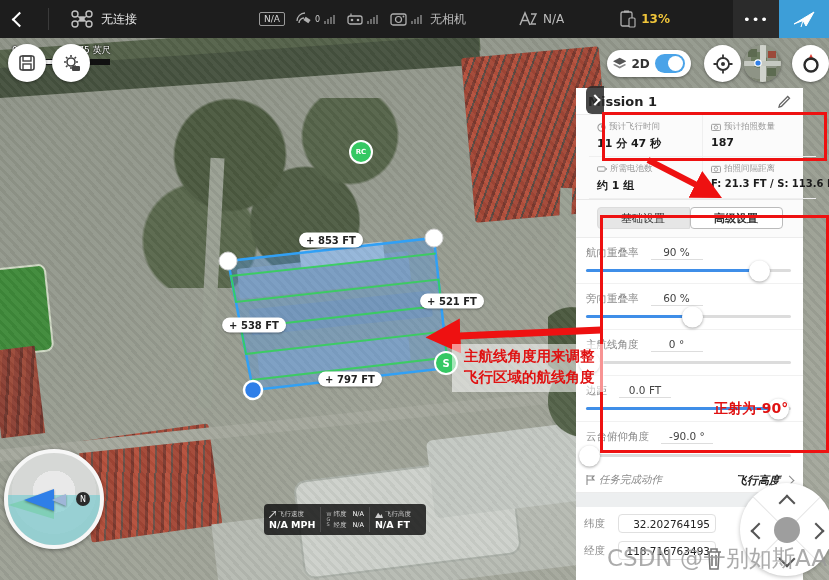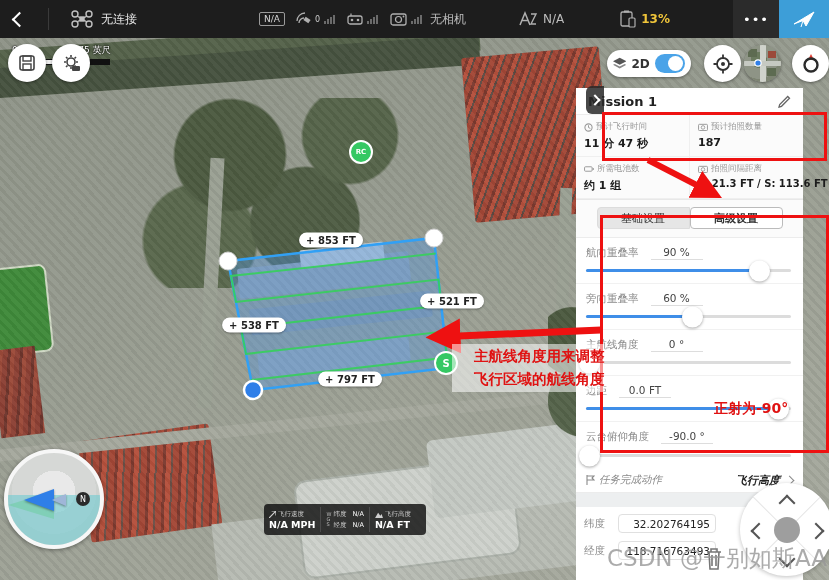--- a/index.html
+++ b/index.html
@@ -58,21 +58,21 @@
   #telebar .wgs{display:flex;flex-direction:column;font-size:5px;color:#bbb;justify-content:center;line-height:5px;margin-right:2px;}
   #telebar .duo{display:flex;justify-content:space-between;gap:6px;font-size:6.5px;}
   #telebar .duo .v{color:#fff;}
   
   #layersbtn{position:absolute;left:578px;top:511px;width:30px;height:28px;background:#161616;border-radius:4px;display:flex;align-items:center;justify-content:center;z-index:16;}
   
   #panel{position:absolute;left:576px;top:88px;width:227px;height:492px;background:#fff;z-index:18;}
   #collapse{position:absolute;left:586px;top:86px;width:18px;height:28px;background:rgba(40,40,40,.85);border-radius:6px 0 0 6px;display:flex;align-items:center;justify-content:center;z-index:19;}
   #mission-hd{position:relative;height:26px;border-bottom:1px solid #ececec;display:flex;align-items:center;padding:0 12px;}
   #mission-hd .t{font-size:13px;font-weight:bold;color:#222;flex:1;}
-  #stats{position:relative;background:#fbfbfb;border-bottom:1px solid #e8e8e8;display:grid;grid-template-columns:114px 113px;}
+  #stats{position:relative;background:#fbfbfb;border-bottom:1px solid #e8e8e8;display:grid;grid-template-columns:114px 113px;padding-left:13px;}
   .stat{padding:6px 8px 5px 8px;border-bottom:1px solid #efefef;box-sizing:border-box;}
   .stat:nth-child(odd){border-right:1px solid #efefef;}
   .stat .sl{font-size:8.5px;color:#9a9a9a;display:flex;align-items:center;gap:3px;white-space:nowrap;}
   .stat .sv{font-size:11px;font-weight:bold;color:#1c1c1c;margin-top:3px;white-space:nowrap;}
   #tabs{display:flex;justify-content:center;gap:0;padding:7px 0 8px 0;background:#fbfbfb;border-bottom:1px solid #ececec;}
   .tabbtn{width:93px;height:22px;font-size:11px;display:flex;align-items:center;justify-content:center;color:#333;box-sizing:border-box;}
   .tabbtn.basic{background:#e6e6e6;border-radius:4px 0 0 4px;border:1px solid #dcdcdc;}
   .tabbtn.adv{background:#fff;border:1px solid #bbb;border-radius:4px;font-weight:bold;}
   #sliders{position:relative;background:#fff;}
   .srow{position:relative;padding:8px 10px 0 10px;height:46px;box-sizing:border-box;border-bottom:1px solid #f1f1f1;}
@@ -91,21 +91,21 @@
   .crow .lab{font-size:10.5px;color:#8a8a8a;width:26px;}
   .crow input{width:86px;height:17px;border:1px solid #e0e0e0;border-radius:4px;font-size:10.5px;text-align:right;padding:0 5px;color:#222;font-family:inherit;}
   
   #dpad{position:absolute;left:740px;top:483px;width:93px;height:93px;border-radius:50%;background:#fff;box-shadow:0 1px 4px rgba(0,0,0,.25);z-index:19;overflow:hidden;}
   #dpad .x1,#dpad .x2{position:absolute;left:-10%;top:50%;width:120%;height:1px;background:#e6e6e6;}
   #dpad .x1{transform:rotate(45deg);} #dpad .x2{transform:rotate(-45deg);}
   #dpad .dot{position:absolute;left:50%;top:50%;transform:translate(-50%,-50%);width:26px;height:26px;border-radius:50%;background:#9e9e9e;}
   #dpad .dchev{position:absolute;width:10px;height:10px;border-top:2px solid #555;border-left:2px solid #555;}
   
   .redbox{position:absolute;border:3px solid #ee1111;z-index:30;pointer-events:none;}
-  #note{position:absolute;left:452px;top:344px;width:152px;height:48px;background:rgba(255,255,255,.55);z-index:30;display:flex;flex-direction:column;justify-content:space-between;padding:2px 22px;box-sizing:border-box;}
+  #note{position:absolute;left:452px;top:344px;width:152px;height:48px;background:rgba(255,255,255,.55);z-index:30;display:flex;flex-direction:column;justify-content:flex-start;padding:2px 12px;box-sizing:border-box;}
   #note div{color:#e01212;font-size:14.5px;font-weight:bold;line-height:21px;white-space:nowrap;}
   #ortho{position:absolute;left:714px;top:400px;color:#e01212;font-size:14px;font-weight:bold;z-index:31;white-space:nowrap;}
   #arrows{position:absolute;left:0;top:0;width:829px;height:580px;z-index:29;pointer-events:none;}
   
   #wm{position:absolute;left:607px;top:543px;z-index:35;color:rgba(150,150,150,.8);font-size:23px;white-space:nowrap;letter-spacing:0px;}
   #trash{position:absolute;left:704px;top:546px;z-index:34;}
   svg{display:block;}
 </style>
 </head>
 <body>

